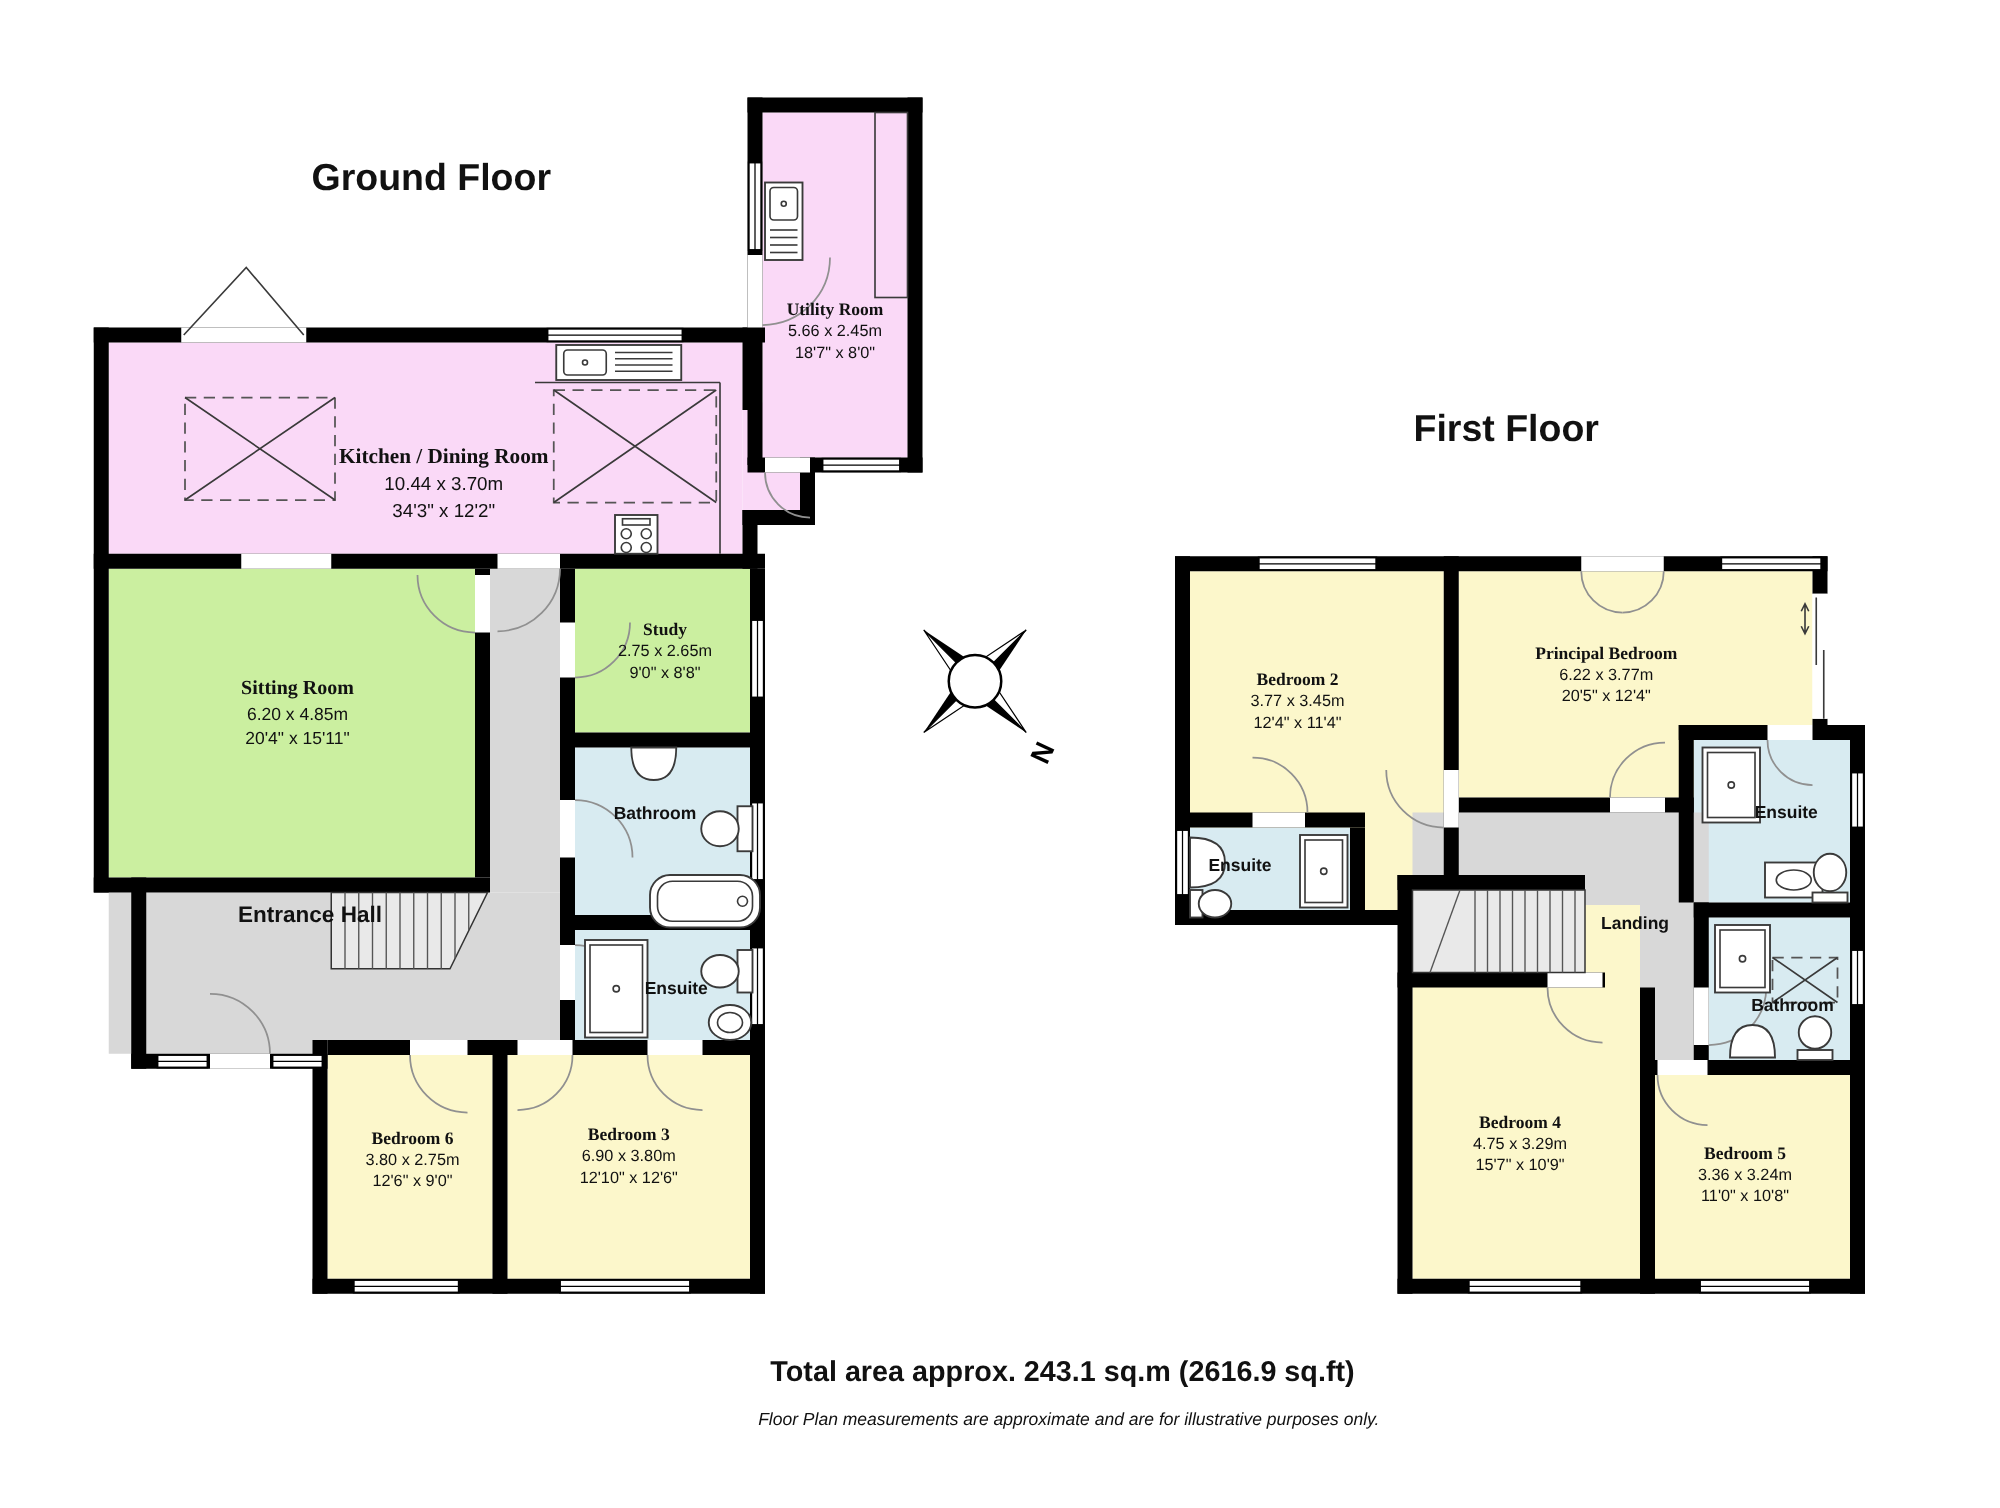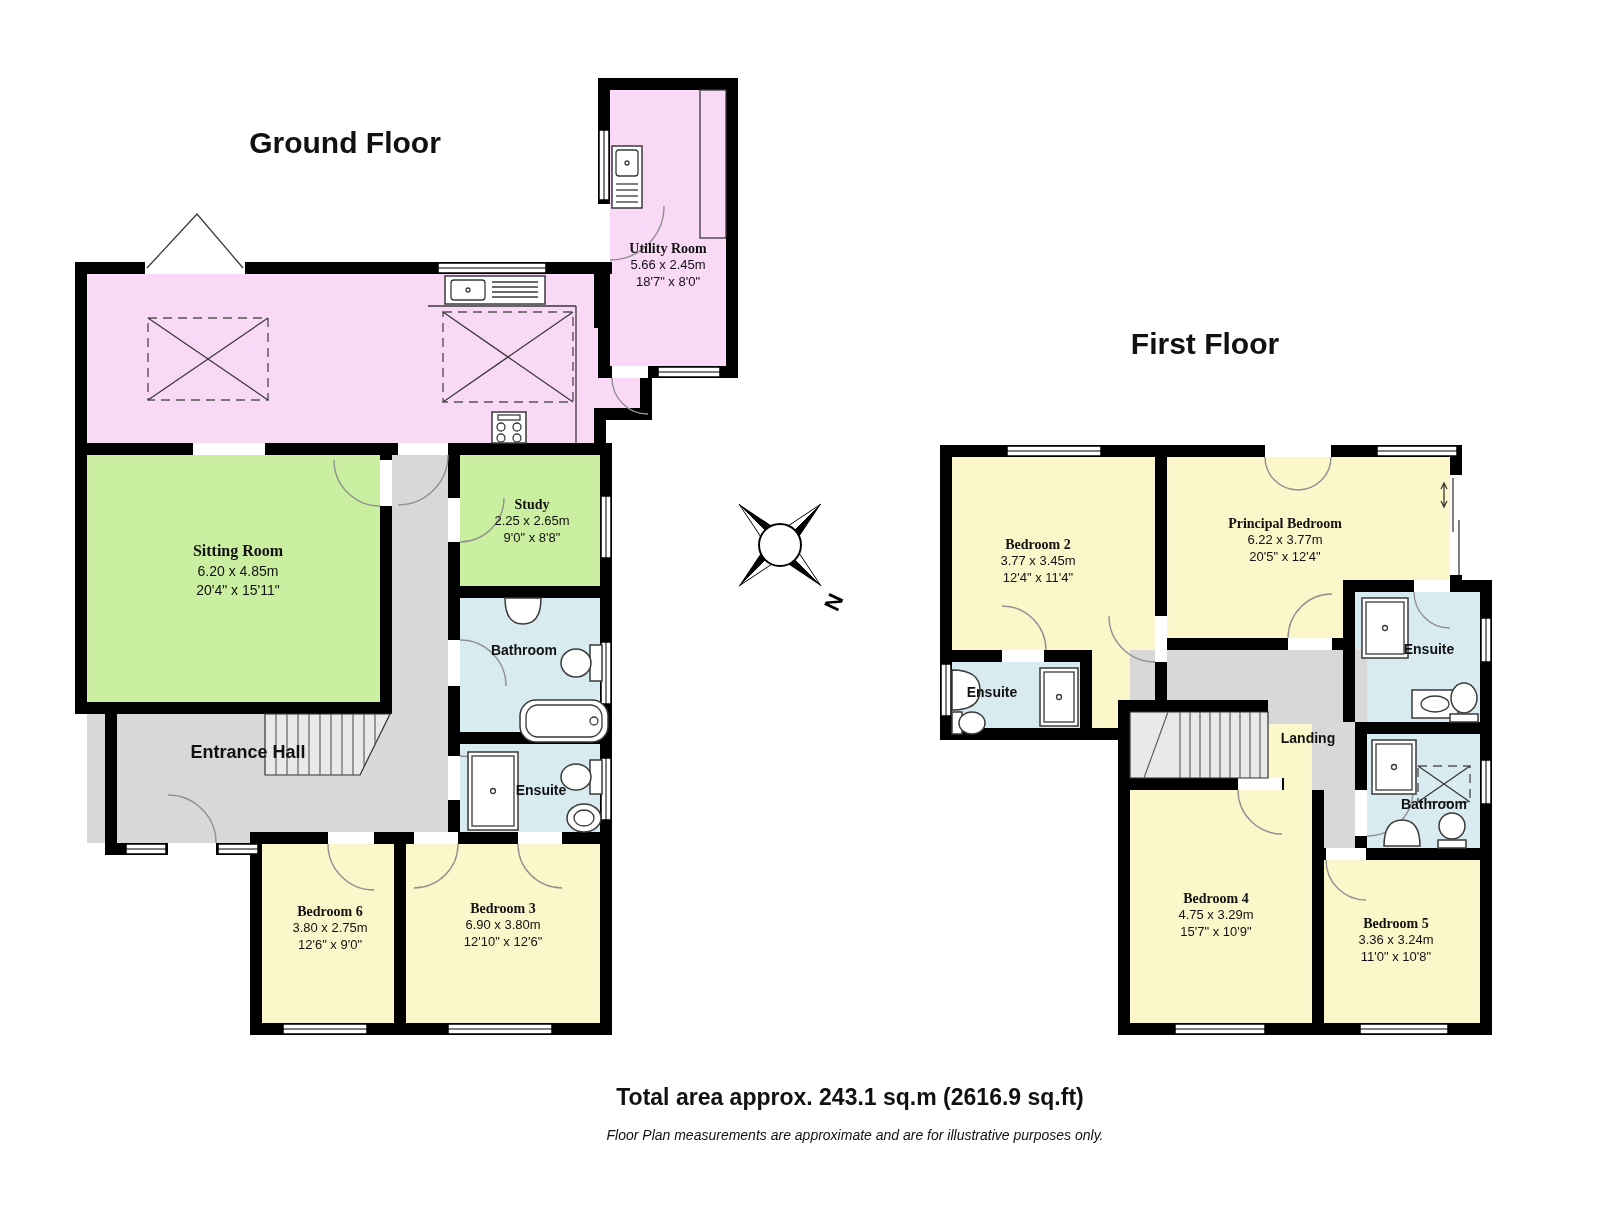--- a/index.html
+++ b/index.html
@@ -309,33 +309,38 @@
 </svg>
 
 <div class="floor-title" style="left:345px;top:143px">Ground Floor</div>
 <div class="floor-title" style="left:1205px;top:344px">First Floor</div>
 
 <div class="lbl std" style="left:668px;top:266px">
   <div class="nm">Utility Room</div>
   <div class="d">5.66 x 2.45m</div>
   <div class="d">18'7" x 8'0"</div>
 </div>
+<div class="lbl big" style="left:355px;top:387px">
+  <div class="nm">Kitchen / Dining Room</div>
+  <div class="d">10.44 x 3.70m</div>
+  <div class="d">34'3" x 12'2"</div>
+</div>
 <div class="lbl big" style="left:238px;top:571px">
   <div class="nm" style="font-size:16px">Sitting Room</div>
   <div class="d" style="font-size:14px">6.20 x 4.85m</div>
   <div class="d" style="font-size:14px">20'4" x 15'11"</div>
 </div>
 <div class="lbl std" style="left:532px;top:522px">
   <div class="nm">Study</div>
-  <div class="d">2.25 x 2.65m</div>
+  <div class="d">2.75 x 2.65m</div>
   <div class="d">9'0" x 8'8"</div>
 </div>
 <div class="lbl solo" style="left:524px;top:650px">Bathroom</div>
 <div class="lbl solo" style="left:541px;top:790px">Ensuite</div>
-<div class="lbl solo-lg" style="left:248px;top:752px">Entrance Hall</div>
+<div class="lbl solo-lg" style="left:248px;top:732px">Entrance Hall</div>
 <div class="lbl std" style="left:330px;top:929px">
   <div class="nm">Bedroom 6</div>
   <div class="d">3.80 x 2.75m</div>
   <div class="d">12'6" x 9'0"</div>
 </div>
 <div class="lbl std" style="left:503px;top:926px">
   <div class="nm">Bedroom 3</div>
   <div class="d">6.90 x 3.80m</div>
   <div class="d">12'10" x 12'6"</div>
 </div>

